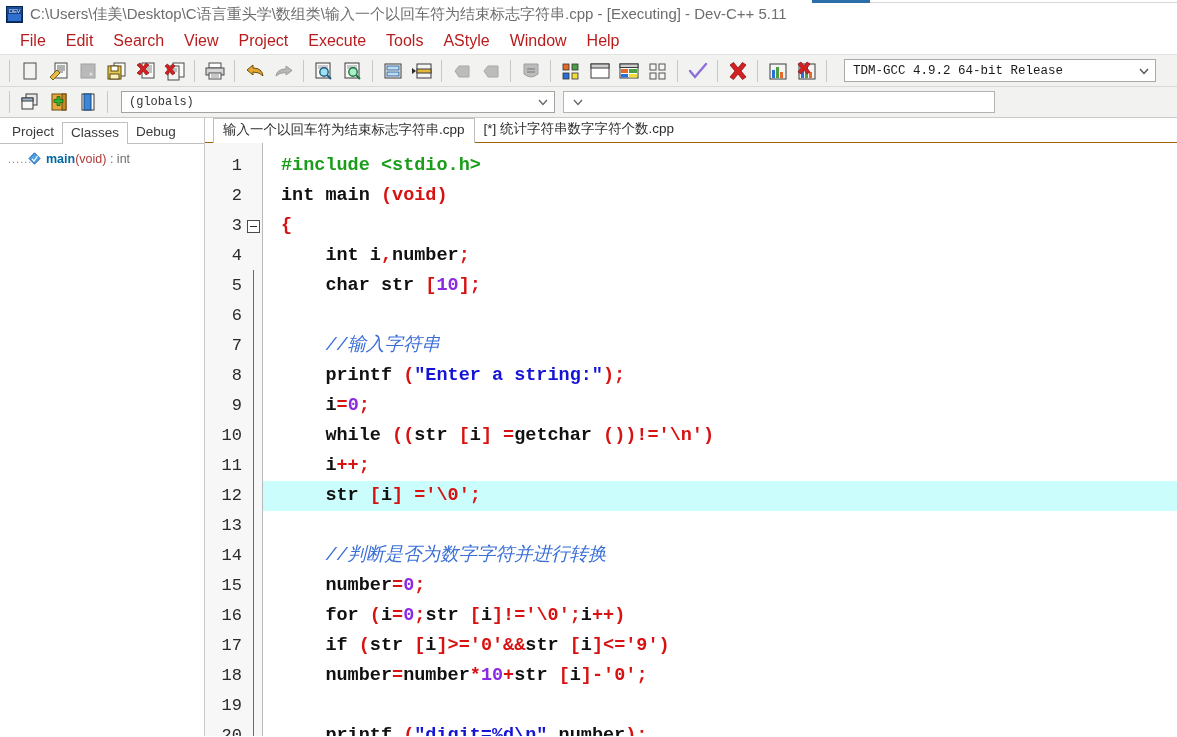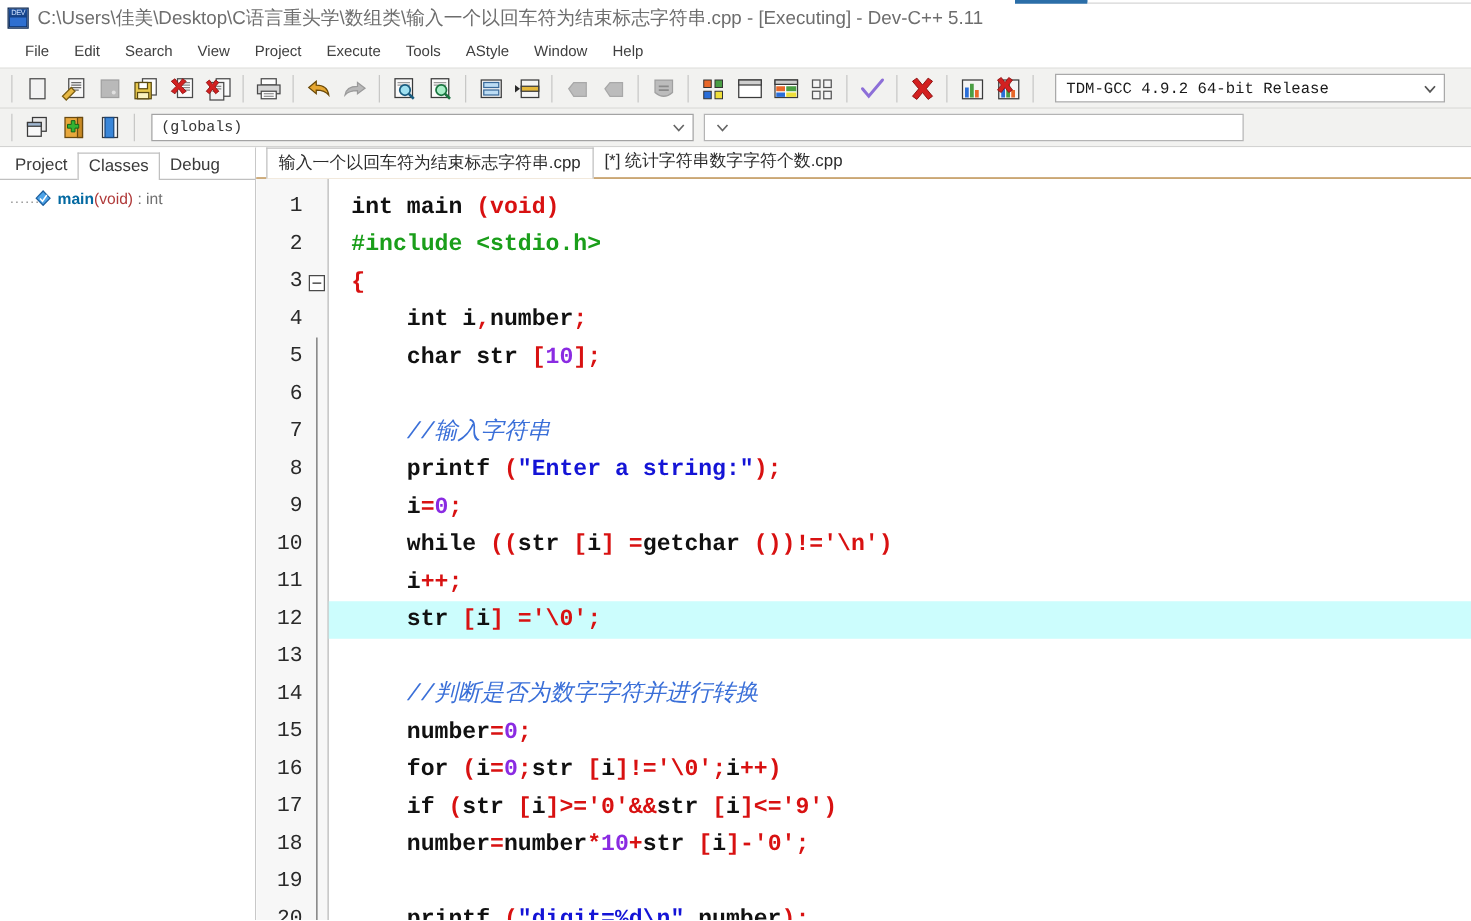--- a/index.html
+++ b/index.html
@@ -63,22 +63,22 @@
 
   
   #menubar {
     height: 26px;
     background: #ffffff;
     display: flex;
     align-items: center;
     padding-left: 10px;
   }
   .menu-item {
-    font-size: 12px;
-    color: #404040;
+    font-size: 16px;
+    color: #b91c1c;
     padding: 2px 10px;
     white-space: nowrap;
     font-family: "Liberation Sans", sans-serif;
     cursor: default;
   }
 
   
   #toolbar1 {
     height: 33px;
     background: #f2f2f0;
@@ -702,22 +702,22 @@
           <div class="gline">14</div>
           <div class="gline">15</div>
           <div class="gline">16</div>
           <div class="gline">17</div>
           <div class="gline">18</div>
           <div class="gline">19</div>
           <div class="gline">20</div>
           <div id="fold-line"></div>
         </div>
       <div id="code-area">
+          <div class="cline"><span class="pp">#include </span><span class="pp">&lt;stdio.h&gt;</span></div>
           <div class="cline"><span class="k">int main </span><span class="op">(void)</span></div>
-          <div class="cline"><span class="pp">#include </span><span class="pp">&lt;stdio.h&gt;</span></div>
           <div class="cline"><span class="op">{</span></div>
           <div class="cline"><span class="k">    int i</span><span class="op">,</span><span class="k">number</span><span class="op">;</span></div>
           <div class="cline"><span class="k">    char str </span><span class="op">[</span><span class="nm">10</span><span class="op">]</span><span class="op">;</span></div>
           <div class="cline"><span class="k"></span></div>
           <div class="cline"><span class="cm">    //输入字符串</span></div>
           <div class="cline"><span class="k">    printf </span><span class="op">(</span><span class="st">"Enter a string:"</span><span class="op">);</span></div>
           <div class="cline"><span class="k">    i</span><span class="op">=</span><span class="nm">0</span><span class="op">;</span></div>
           <div class="cline"><span class="k">    while </span><span class="op">((</span><span class="k">str </span><span class="op">[</span><span class="k">i</span><span class="op">] =</span><span class="k">getchar </span><span class="op">())!=</span><span class="op">'\n'</span><span class="op">)</span></div>
           <div class="cline"><span class="k">    i</span><span class="op">++;</span></div>
           <div class="cline hl"><span class="k">    str </span><span class="op">[</span><span class="k">i</span><span class="op">] =</span><span class="op">'\0'</span><span class="op">;</span></div>

